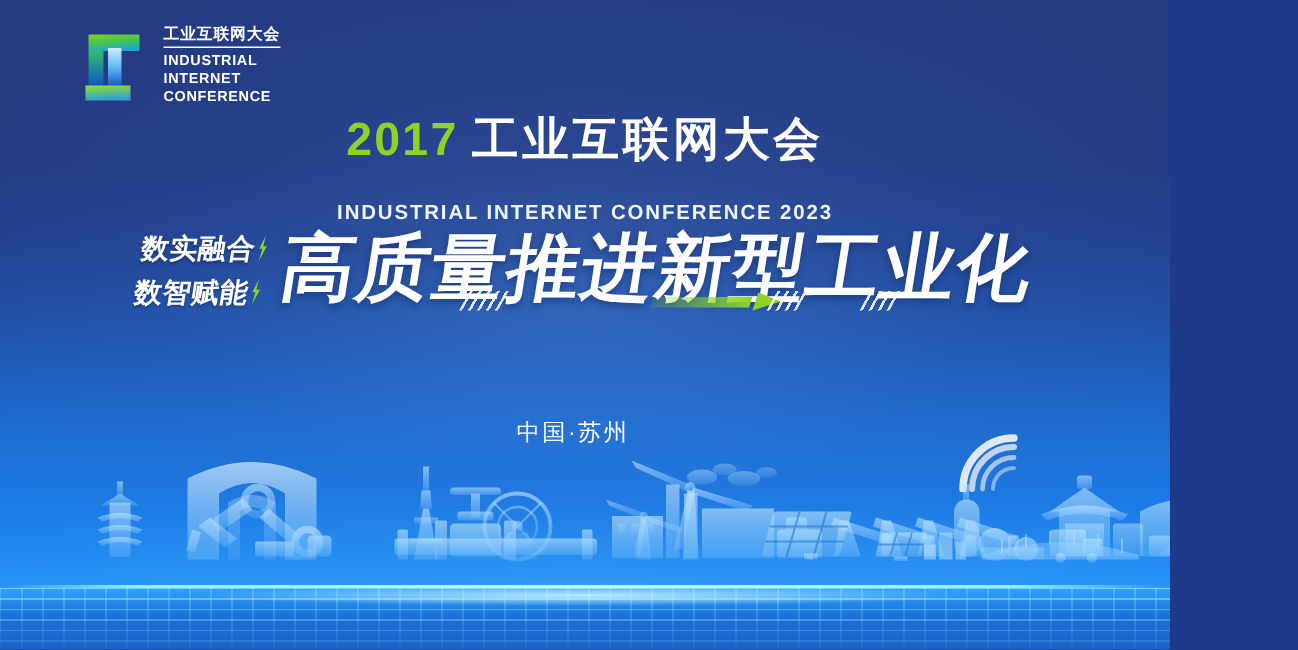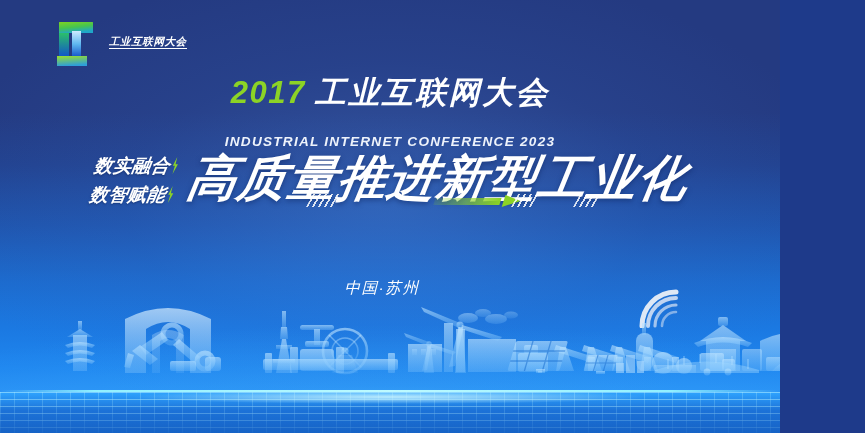--- a/index.html
+++ b/index.html
@@ -17,21 +17,20 @@
       #243a81 0%,
       #243a81 26%,
       #22428f 38%,
       #1f55ae 52%,
       #1c6bce 65%,
       #1b79e2 76%,
       #1f86ef 85%,
       #2a92f6 92%,
       #1d7ee8 96%,
       #1669cf 100%);
-    font-style:italic;
   }
 
   
   .glow-center{
     position:absolute;left:50%;top:46%;
     width:900px;height:460px;
     transform:translate(-50%,-50%);
     background:radial-gradient(ellipse at center,
        rgba(90,150,235,.30) 0%,
        rgba(60,110,200,.14) 42%,
@@ -236,20 +235,25 @@
           </linearGradient>
         </defs>
         <rect x="7" y="4" width="34" height="11" rx="0.5" fill="url(#lgA)"></rect>
         <rect x="7" y="15" width="10" height="24" fill="url(#lgD)"></rect>
         <rect x="20" y="13" width="9" height="26" fill="url(#lgC)"></rect>
         <rect x="5" y="38" width="30" height="10" fill="url(#lgB)"></rect>
       </svg>
     </div>
     <div class="logo-text">
       <div class="logo-cn">工业互联网大会</div>
+      <div class="logo-en">
+        <div>INDUSTRIAL</div>
+        <div>INTERNET</div>
+        <div>CONFERENCE</div>
+      </div>
     </div>
   </div>
 
   <div class="title-block">
     <div class="title-main">
       <span class="title-year">2017</span>
       <span class="title-cn">工业互联网大会</span>
     </div>
     <div class="title-en">INDUSTRIAL INTERNET CONFERENCE 2023</div>
   </div>

